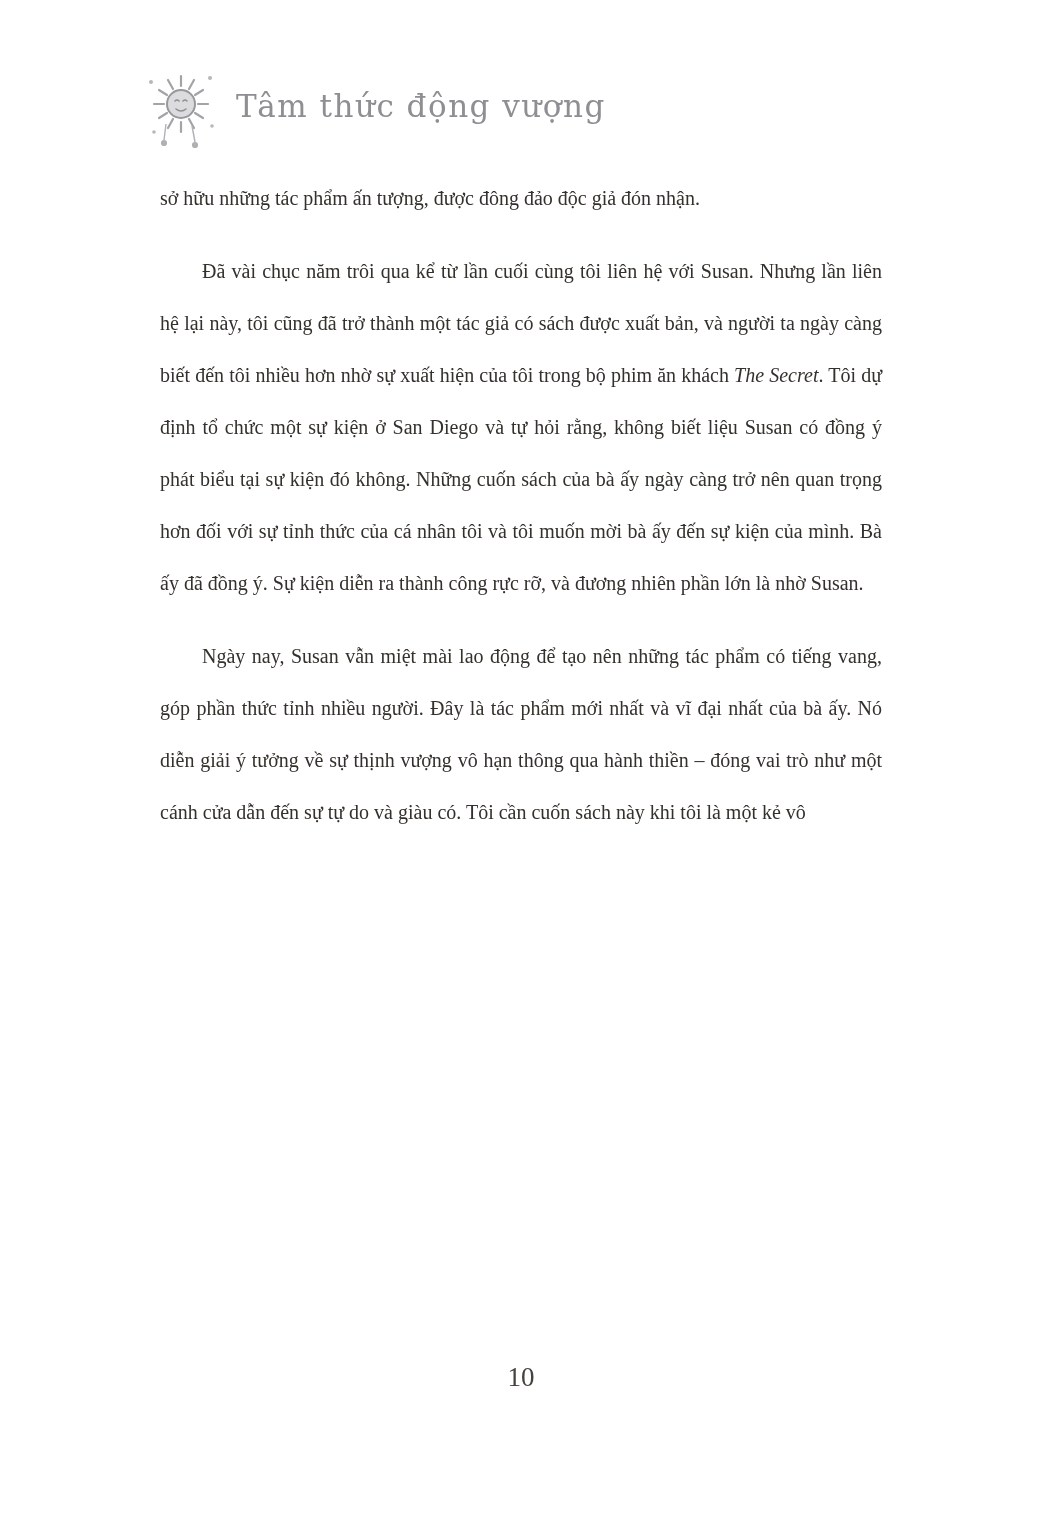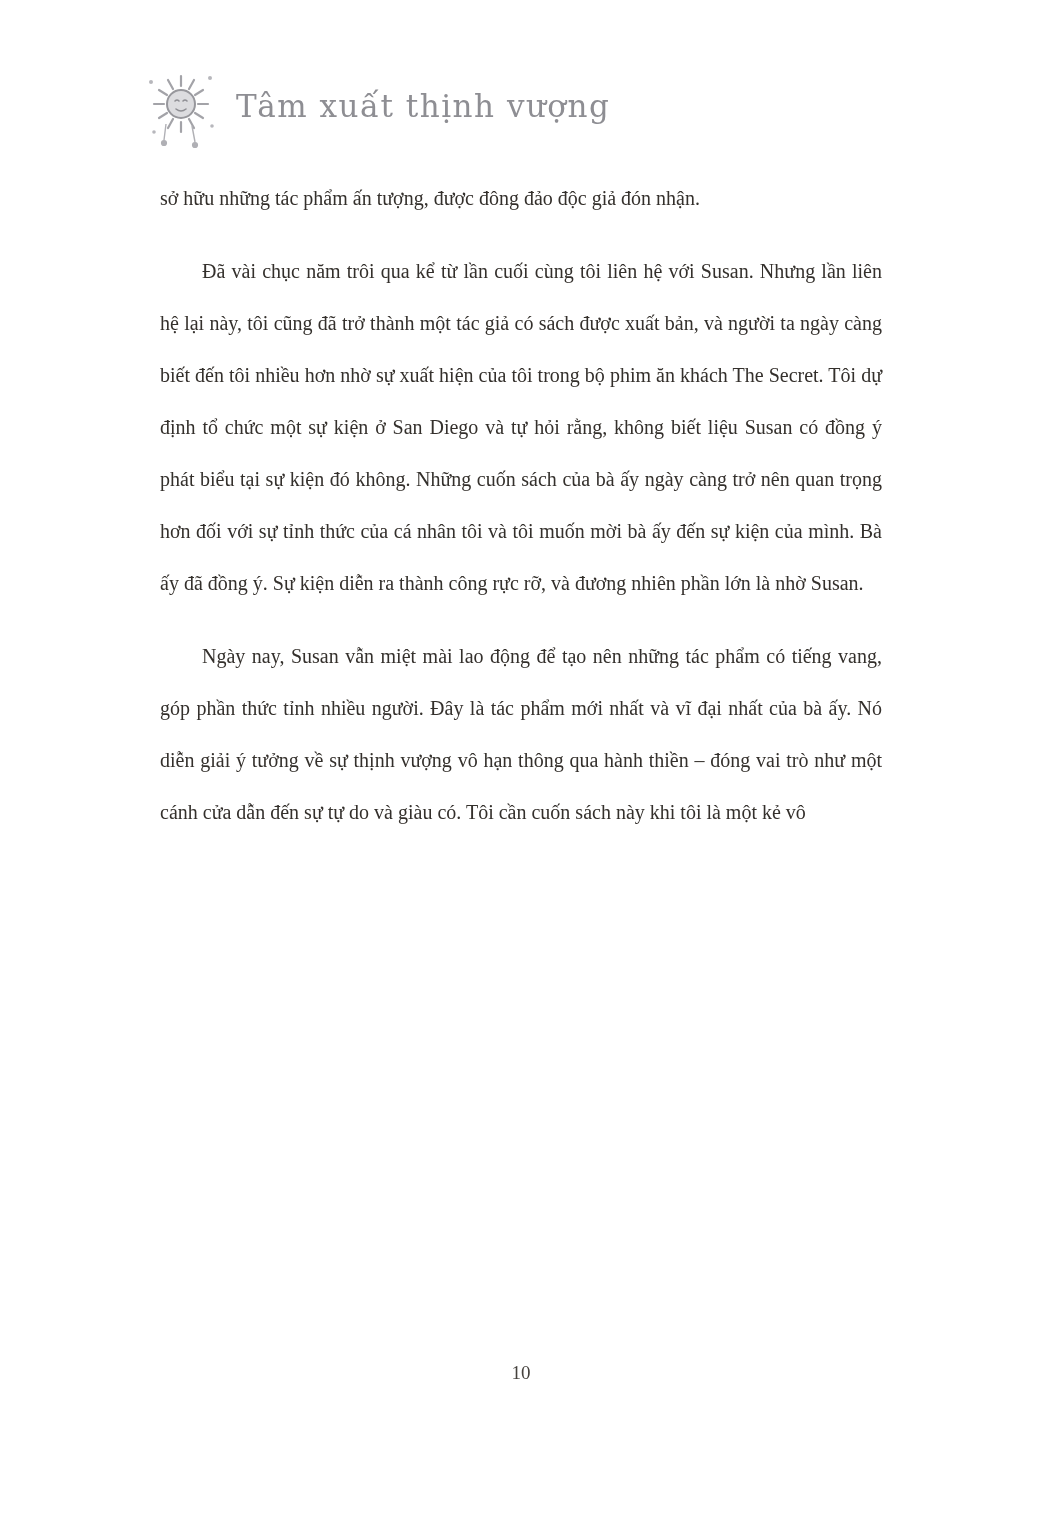--- a/index.html
+++ b/index.html
@@ -48,30 +48,31 @@
     line-height: 52px;
     text-align: justify;
   }
   .para {
     margin: 0 0 21px 0;
   }
   .para.indent {
     text-indent: 42px;
   }
   .italic {
+    font-style: italic;
   }
   .page-footer {
     position: absolute;
     top: 1362px;
     left: 160px;
     width: 722px;
     text-align: center;
   }
   .page-number {
-    font-size: 19px;
+    font-size: 27px;
     color: #46423e;
   }
 </style>
 </head>
 <body>
 
 <div class="page">
 
   <header class="page-header">
     <span class="header-icon">
@@ -108,21 +109,21 @@
         </g>
 
         <g fill="#b7b7bc">
           <circle cx="9" cy="20" r="2"></circle>
           <circle cx="68" cy="16" r="2"></circle>
           <circle cx="12" cy="70" r="1.8"></circle>
           <circle cx="70" cy="64" r="1.8"></circle>
         </g>
       </svg>
     </span>
-    <span class="running-head">Tâm xuất thịnh vượng</span>
+    <span class="running-head">Tâm thức động vượng</span>
   </header>
 
   <main class="content">
     <p class="para"><span>sở hữu những tác phẩm ấn tượng, được đông đảo độc giả đón nhận.</span></p>
 
     <p class="para indent"><span>Đã vài chục năm trôi qua kể từ lần cuối cùng tôi liên hệ với Susan. Nhưng lần liên hệ lại này, tôi cũng đã trở thành một tác giả có sách được xuất bản, và người ta ngày càng biết đến tôi nhiều hơn nhờ sự xuất hiện của tôi trong bộ phim ăn khách </span><span class="italic">The Secret</span><span>. Tôi dự định tổ chức một sự kiện ở San Diego và tự hỏi rằng, không biết liệu Susan có đồng ý phát biểu tại sự kiện đó không. Những cuốn sách của bà ấy ngày càng trở nên quan trọng hơn đối với sự tỉnh thức của cá nhân tôi và tôi muốn mời bà ấy đến sự kiện của mình. Bà ấy đã đồng ý. Sự kiện diễn ra thành công rực rỡ, và đương nhiên phần lớn là nhờ Susan.</span></p>
 
     <p class="para indent"><span>Ngày nay, Susan vẫn miệt mài lao động để tạo nên những tác phẩm có tiếng vang, góp phần thức tỉnh nhiều người. Đây là tác phẩm mới nhất và vĩ đại nhất của bà ấy. Nó diễn giải ý tưởng về sự thịnh vượng vô hạn thông qua hành thiền – đóng vai trò như một cánh cửa dẫn đến sự tự do và giàu có. Tôi cần cuốn sách này khi tôi là một kẻ vô</span></p>
   </main>
 

